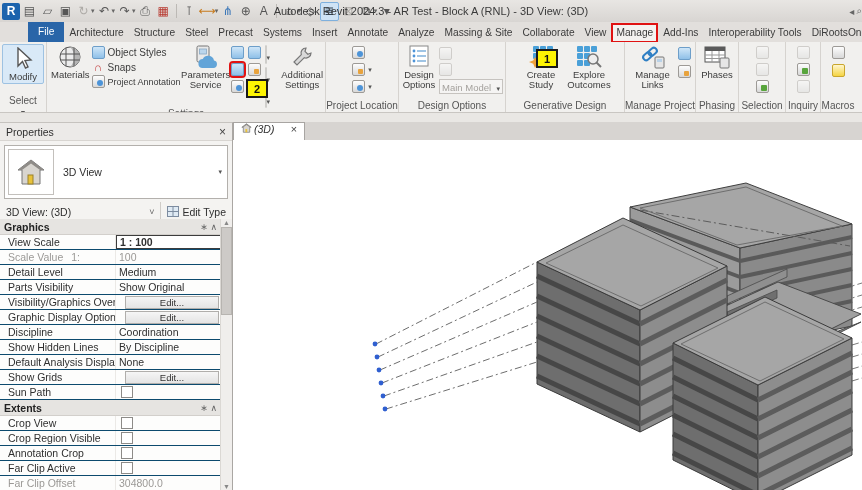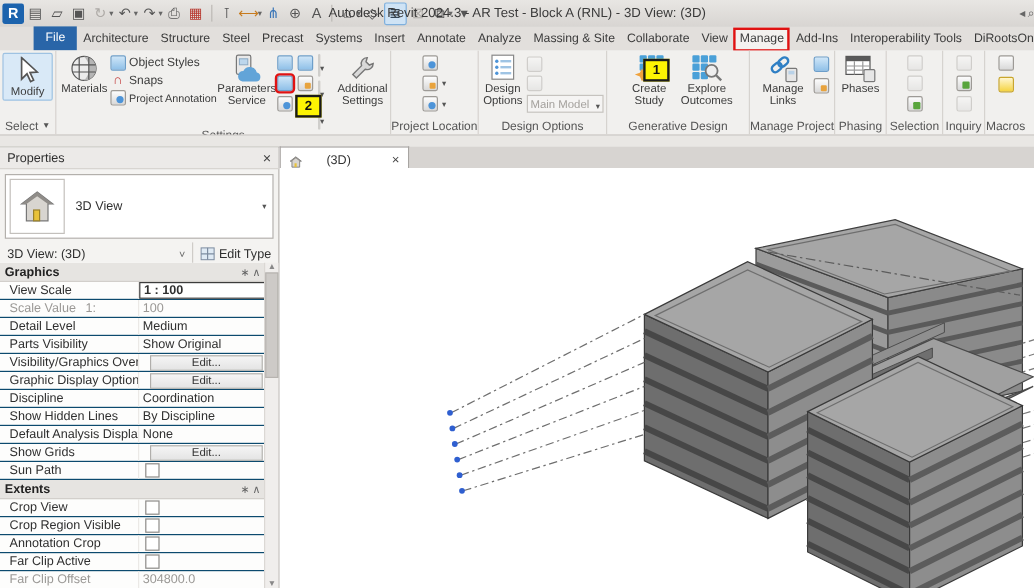--- a/index.html
+++ b/index.html
@@ -30,21 +30,21 @@
   .tab{padding:3px 4px 4px;margin:0 1px;white-space:nowrap;cursor:default;}
   .tab.file{background:#2965a8;color:#fff;padding:4px 10px;margin:0;height:12px;}
   .tab.hl{outline:2px solid #e01212;outline-offset:-1px;background:#f4f2f0;}
   
   .ribbon{position:absolute;left:0;top:42px;width:862px;height:70px;background:#f1f0ee;
     border-bottom:1px solid #c9c6c2;display:flex;overflow:hidden;}
   .panel{display:flex;flex-direction:column;border-right:1px solid #d6d3cf;flex:none;}
   .panel-body{flex:1;display:flex;align-items:flex-start;justify-content:center;
     gap:2px;padding:2px 2px 0;}
   .panel-label{height:14px;font-size:10px;color:#555;text-align:center;white-space:nowrap;
-    display:flex;align-items:center;justify-content:center;gap:3px;}
+    display:flex;align-items:center;justify-content:center;gap:3px;flex-direction:column;}
   .bigbtn{width:46px;display:flex;flex-direction:column;align-items:center;gap:1px;
     font-size:9.5px;color:#3c3c3c;text-align:center;line-height:1.05;cursor:default;padding-top:1px;}
   .bigbtn .blabel{white-space:pre-line;}
   .modify-big{background:#d9e9f7;border:1px solid #9ec2e2;border-radius:2px;width:40px;padding:2px 0 1px;}
   .icolumn{display:flex;flex-direction:column;justify-content:flex-start;gap:2px;padding-top:2px;}
   .irow{display:flex;align-items:center;gap:3px;font-size:10px;color:#3c3c3c;white-space:nowrap;}
   .si{width:13px;height:13px;border-radius:2px;flex:none;position:relative;
       background:linear-gradient(#fdfdfd,#d8d8d8);border:1px solid #9d9a96;box-sizing:border-box;}
   .si.b{background:linear-gradient(#cfe6f8,#8fc0e8);border-color:#6d9ec9;}
   .si.o:after{content:"";position:absolute;right:1px;bottom:1px;width:5px;height:5px;
@@ -103,21 +103,21 @@
       justify-content:center;margin-left:6px;}
   .cbx{width:10px;height:10px;border:1px solid #8d8b88;background:#fff;margin-left:2px;}
   .pscroll{position:absolute;right:0;top:96px;width:11px;bottom:0;background:#f0eeec;
       border-left:1px solid #dbd8d4;display:flex;flex-direction:column;align-items:center;
       font-size:7px;color:#888;}
   .pthumb{width:9px;height:86px;background:#cdcac7;border:1px solid #b7b4b0;margin-top:1px;}
   
   .canvas{position:absolute;left:233px;top:122px;width:629px;height:368px;background:#fff;}
   .viewtabs{height:18px;background:#d7d4d1;display:flex;align-items:flex-end;}
   .viewtab{height:17px;background:#fff;border:1px solid #a8a5a2;border-bottom:none;
-      display:flex;align-items:flex-end;gap:20px;padding:0 7px;font-size:10.5px;color:#333;}
+      display:flex;align-items:flex-start;gap:2px;padding:0 7px;font-size:10.5px;color:#333;font-style:italic;}
   .viewtab .xbtn{margin-left:14px;font-size:11px;}
   .draw{position:absolute;left:0;top:18px;right:0;bottom:0;}
   svg{display:block;}
 </style>
 </head>
 <body>
 
 <div class="titlebar">
   <div class="qat" id="qat">
       <span class="qicon logo">R</span>

